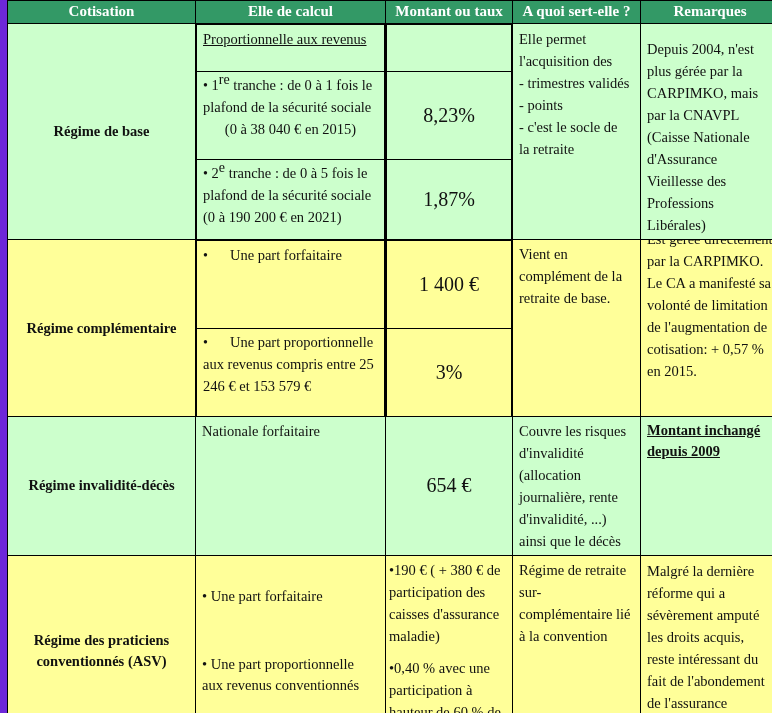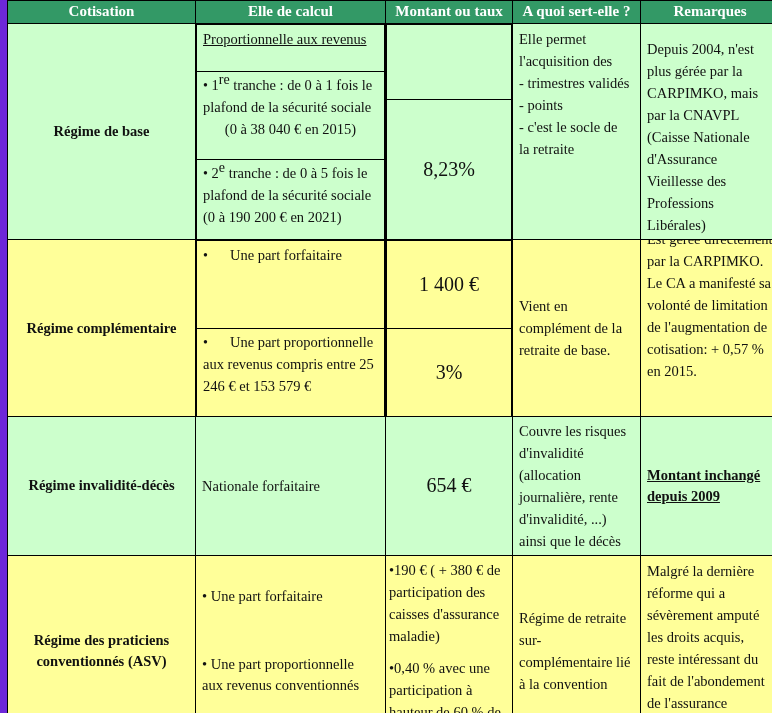--- a/index.html
+++ b/index.html
@@ -74,21 +74,21 @@
   }
   .mid{
     display:flex;
     align-items:center;
     justify-content:center;
     height:100%;
     box-sizing:border-box;
   }
   .midleft{
     display:flex;
-    align-items:center;
+    align-items:flex-start;
     justify-content:flex-start;
     height:100%;
     box-sizing:border-box;
   }
   .amount{
     text-align:center;
     font-size:20px;
   }
   .ctr{text-align:center;}
   .lft{text-align:left;text-decoration:underline;}
@@ -190,20 +190,27 @@
                     </div>
             </td>
           </tr>
           <tr style="height:85px">
             <td>
               <div class="mid">
                       <span class="amount">8,23%</span>
                     </div>
             </td>
           </tr>
+          <tr style="height:77px">
+            <td>
+              <div class="mid">
+                      <span class="amount">1,87%</span>
+                    </div>
+            </td>
+          </tr>
         </tbody>
             </table>
       </td>
 
       <td class="green">
         <div class="cellbox pad6 nowrapline" style="padding-top:4px">Elle permet
 l'acquisition des
  - trimestres validés
  - points
  - c'est le socle de

